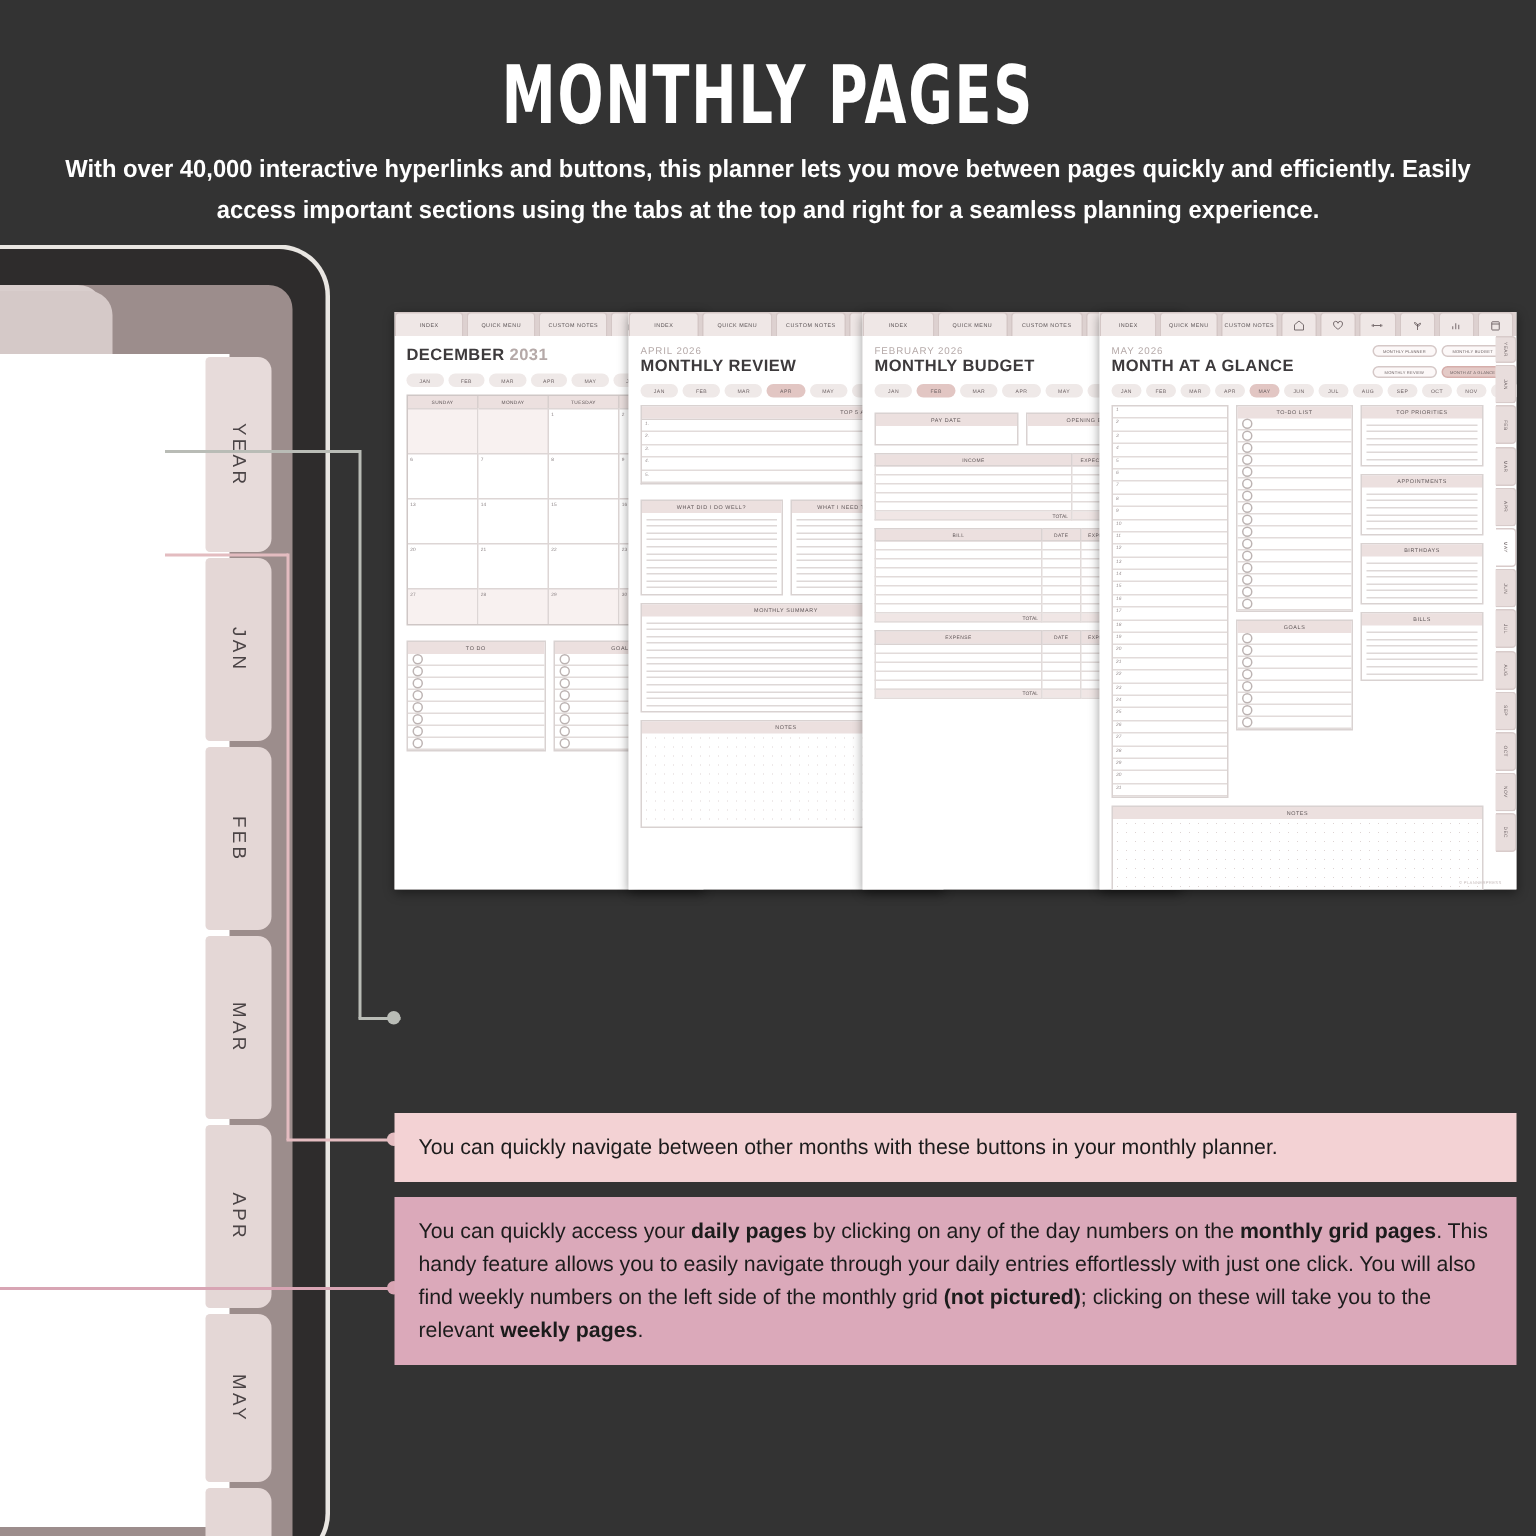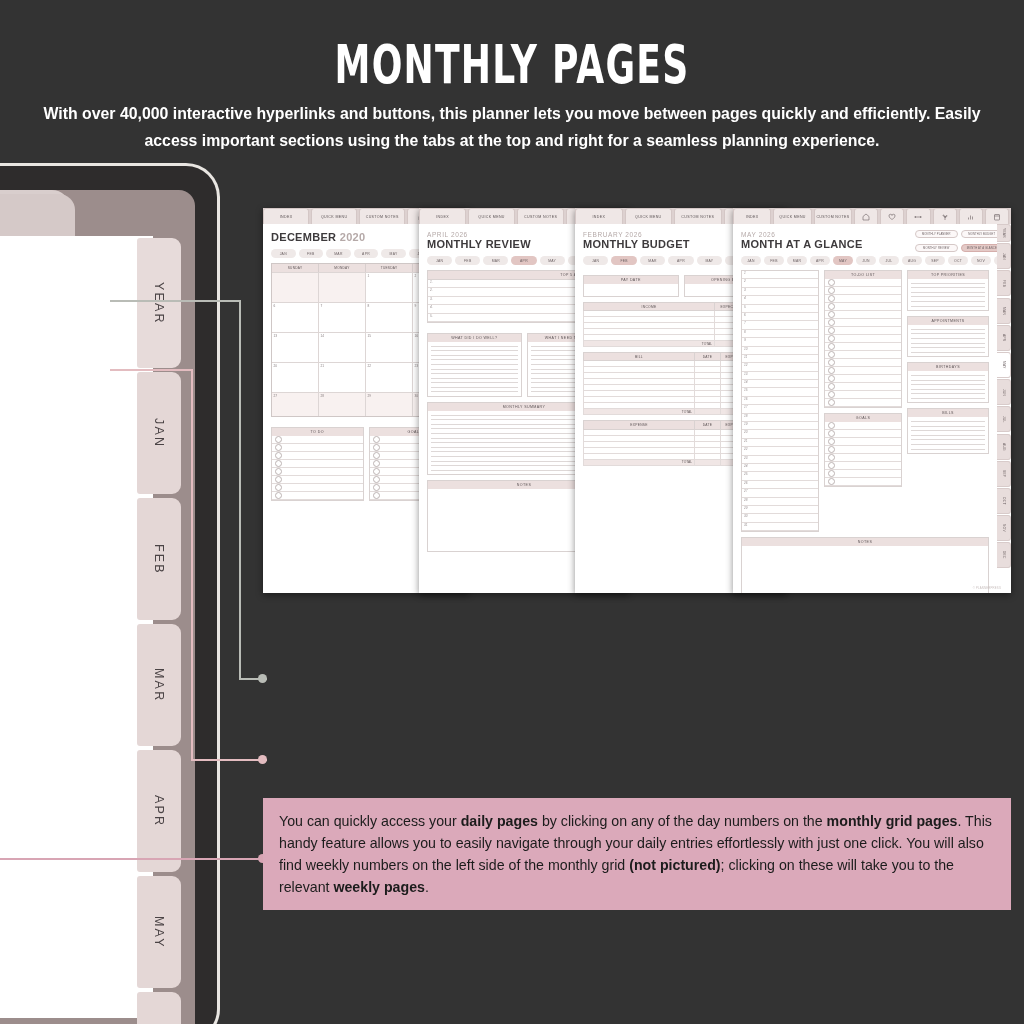--- a/index.html
+++ b/index.html
@@ -269,21 +269,21 @@
               <path d="M2 7l6-5 6 5v7H2z"></path>
             </svg>
           </div>
         <div class="ptab ico">
             <svg viewBox="0 0 16 16" fill="none" stroke="#6a5f61" stroke-width="1.2">
               <path d="M8 13S2 9.5 2 6a3 3 0 016-1 3 3 0 016 1c0 3.5-6 7-6 7z"></path>
             </svg>
           </div>
       </div>
       <div class="pbody">
-        <div class="p-title"><span>DECEMBER</span> <span class="yr">2020</span></div>
+        <div class="p-title"><span>DECEMBER</span> <span class="yr">2031</span></div>
         <div class="month-row">
           <div class="m-pill">JAN</div>
           <div class="m-pill">FEB</div>
           <div class="m-pill">MAR</div>
           <div class="m-pill">APR</div>
           <div class="m-pill">MAY</div>
           <div class="m-pill">JUN</div>
           <div class="m-pill">JUL</div>
         </div>
 
@@ -890,15 +890,16 @@
         <div class="rtab" style="height:26px">
             <span>NOV</span>
           </div>
         <div class="rtab" style="height:26px">
             <span>DEC</span>
           </div>
       </div>
     </div>
   </div>
 
+  <div class="callout co2" style="background: rgb(243, 210, 212);"><span>You can quickly navigate between other months with these buttons in your monthly planner.</span></div>
   <div class="callout co3" style="background: rgb(219, 169, 186);"><span>You can quickly access your </span><b>daily pages</b><span> by clicking on any of the day numbers on the </span><b>monthly grid pages</b><span>. This handy feature allows you to easily navigate through your daily entries effortlessly with just one click. You will also find weekly numbers on the left side of the monthly grid </span><b>(not pictured)</b><span>; clicking on these will take you to the relevant </span><b>weekly pages</b><span>.</span></div>
 
 </div>
 
 </body></html>

